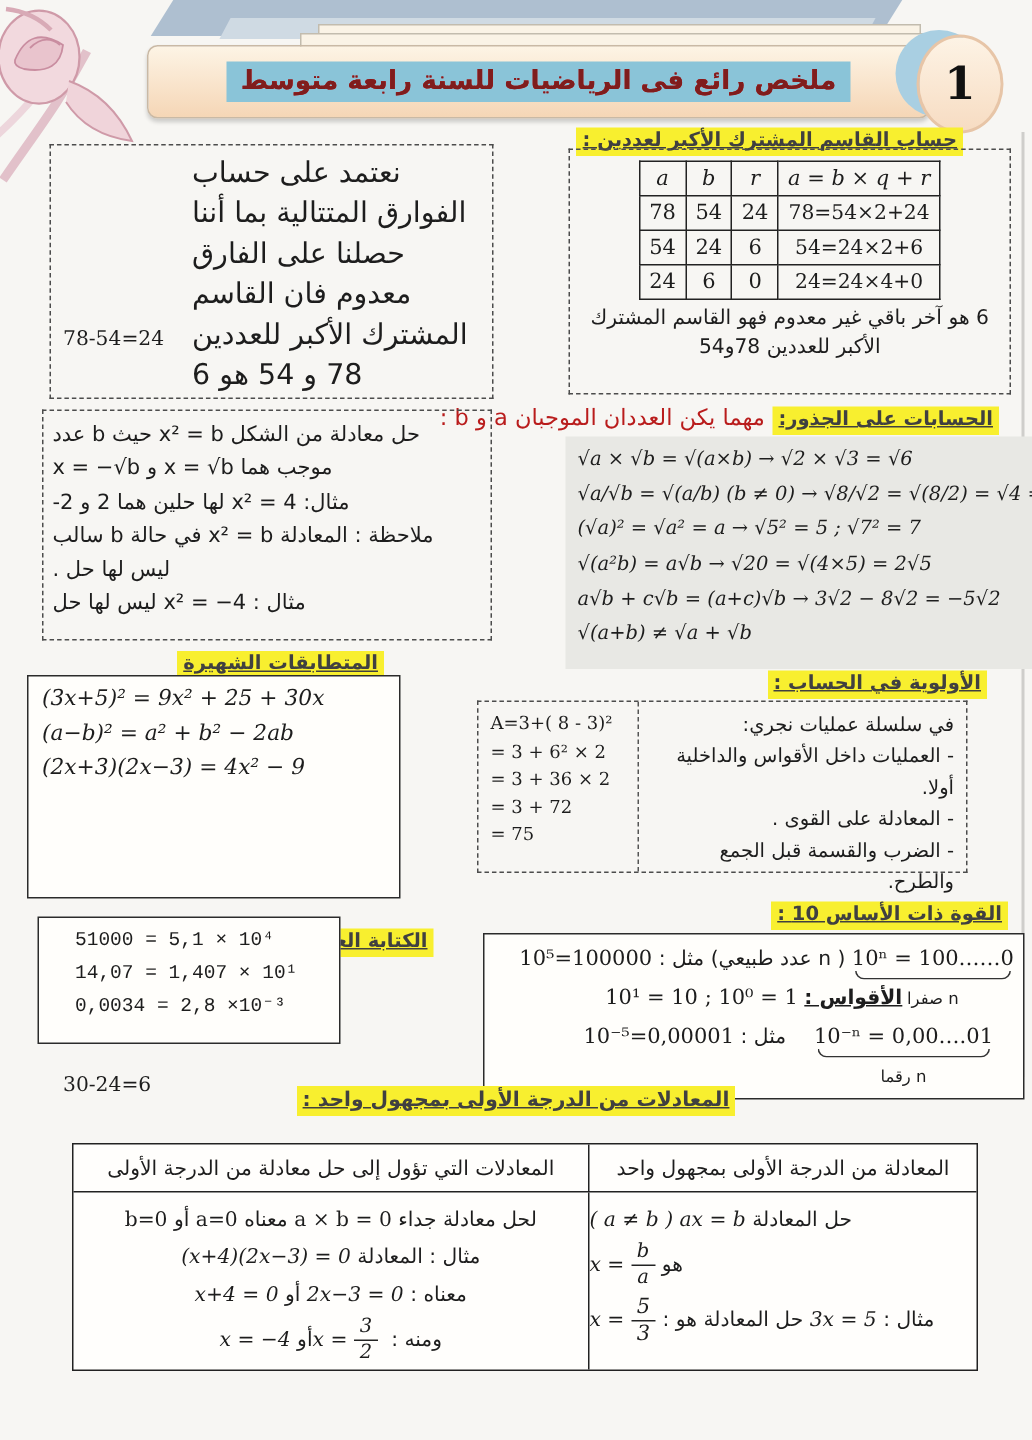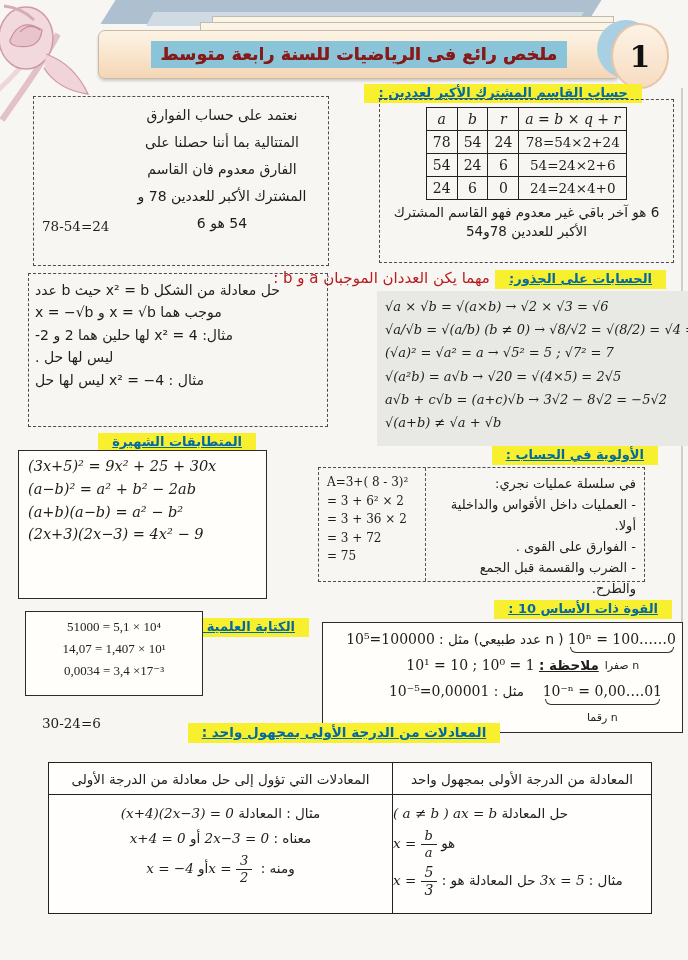--- a/index.html
+++ b/index.html
@@ -28,33 +28,33 @@
   }
   .badge-crescent{left:597px;top:20px;width:58px;height:58px;border-radius:50%;background:#a9cfe2}
   .badge-oval{
     left:611px;top:23px;width:54px;height:62px;border-radius:50%;
     background:linear-gradient(#fdf3e5,#f7dcc2);border:2px solid #e7c5a7;
     display:flex;align-items:center;justify-content:center;
     font-family:"DejaVu Serif",serif;font-size:30px;font-weight:bold;color:#111;
   }
   
   .yhead{
-    display:inline-block;background:#f8ef2f;color:#0369a1;font-weight:bold;
-    font-size:13px;text-decoration:underline;padding:1px 14px;line-height:1.3;
+    display:inline-block;background:#f8ef2f;color:#404040;font-weight:bold;
+    font-size:13px;text-decoration:underline;padding:1px 4px;line-height:1.3;
     direction:rtl;white-space:nowrap;
   }
   .h-rest{font-size:15px;color:#b91c1c;white-space:nowrap}
   .rtl{direction:rtl}
   
   .dashed{border:1.6px dashed #4c4c4c}
   .solid{border:1.6px solid #2b2b2b;background:#fffefb}
   
   .gcd-left{left:33px;top:96px;width:278px;height:158px;display:flex;padding:5px 8px}
   .diff-col{width:86px;font-family:"DejaVu Serif",serif;font-size:13.5px;line-height:18.4;direction:ltr}
-  .gcd-note{flex:1;direction:rtl;text-align:center;font-size:14px;line-height:27px;padding-right:4px}
+  .gcd-note{flex:1;direction:rtl;text-align:left;font-size:19px;line-height:27px;padding-right:4px}
   
   .gcd-right{left:379px;top:99px;width:285px;height:152px;padding:5px 4px;text-align:center}
   table.gcd{border-collapse:collapse;margin:2px auto 0;direction:ltr}
   table.gcd th,table.gcd td{
     border:1.5px solid #222;font-family:"DejaVu Serif",serif;font-size:14px;
     padding:0 6px;height:22px;text-align:center;font-weight:normal;
   }
   table.gcd th{font-style:italic}
   table.gcd td.eq{font-size:13.5px}
   .gcd-note2{direction:rtl;font-size:13.5px;line-height:19px;margin-top:3px;text-align:center}
@@ -71,22 +71,22 @@
   }
   
   .id-box{left:18px;top:450px;width:238px;height:143px;padding:4px 0 0 9px;direction:ltr}
   .id-box .f{font-family:"DejaVu Serif",serif;font-style:italic;font-size:14.5px;line-height:22.8px;white-space:nowrap}
   
   .pr-box{left:318px;top:467px;width:325px;height:113px;display:flex;direction:rtl}
   .pr-rules{width:202px;padding:5px 8px;font-size:13px;line-height:21px;text-align:right}
   .pr-math{flex:1;border-left:none;border-right:1.4px dashed #555;padding:5px 8px;direction:ltr;
     font-family:"DejaVu Serif",serif;font-size:12px;line-height:18.6px}
   
-  .sci-box{left:25px;top:611px;width:152px;height:75px;padding:4px 12px;direction:ltr;text-align:center;
-    font-family:Liberation Serif, serif;font-size:13px;line-height:22px;white-space:nowrap}
+  .sci-box{left:25px;top:611px;width:152px;height:75px;padding:4px 24px;direction:ltr;text-align:left;
+    font-family:Liberation Mono, monospace;font-size:13px;line-height:22px;white-space:nowrap}
   
   .pow-box{left:322px;top:622px;width:347px;height:92px;padding:3px 6px 14px;direction:rtl;font-size:13.5px}
   .pow-line{line-height:26px;white-space:nowrap}
   .pow-line .m{font-family:"DejaVu Serif",serif;font-size:14px}
   .pow-l2{text-align:center}
   .pow-l2 .note-lbl{text-decoration:underline;font-weight:bold}
   .ub{display:inline-block;position:relative}
   .ub .curve{position:absolute;left:2px;right:2px;top:21px;height:5px;
     border-left:1px solid #333;border-right:1px solid #333;border-bottom:1.4px solid #333;
     border-radius:0 0 7px 7px}
@@ -193,76 +193,76 @@
   <div class="f">(√a)² = √a² = a → √5² = 5 ; √7² = 7</div>
   <div class="f">√(a²b) = a√b → √20 = √(4×5) = 2√5</div>
   <div class="f">a√b + c√b = (a+c)√b → 3√2 − 8√2 = −5√2</div>
   <div class="f">√(a+b) ≠ √a + √b</div>
 </div>
 
 <div class="abs dashed quad-box">
   <div>حل معادلة من الشكل x² = b حيث b عدد</div>
   <div>موجب هما x = √b و x = −√b</div>
   <div>مثال: x² = 4 لها حلين هما 2 و ‎-2</div>
+  <div>ملاحظة : المعادلة x² = b في حالة b سالب</div>
   <div>ليس لها حل .</div>
   <div>مثال : x² = −4 ليس لها حل</div>
 </div>
 
 <div class="abs" style="top:431px;left:18px;width:238px;text-align:right">
   <span class="yhead">المتطابقات الشهيرة</span>
 </div>
 <div class="abs solid id-box">
   <div class="f">(3x+5)² = 9x² + 25 + 30x</div>
   <div class="f">(a−b)² = a² + b² − 2ab</div>
-  <div class="f">(a+b)(a−b) = a² − b²</div>
   <div class="f">(2x+3)(2x−3) = 4x² − 9</div>
 </div>
 
 <div class="abs" style="top:444px;right:30px">
   <span class="yhead">الأولوية في الحساب :</span>
 </div>
 <div class="abs dashed pr-box">
   <div class="pr-rules">
     <div>في سلسلة عمليات نجري:</div>
     <div>- العمليات داخل الأقواس والداخلية أولا.</div>
-    <div>- الفوارق على القوى .</div>
+    <div>- المعادلة على القوى .</div>
     <div>- الضرب والقسمة قبل الجمع والطرح.</div>
   </div>
   <div class="pr-math">
     <div>A=3+( 8 - 3)²</div>
     <div>= 3 + 6² × 2</div>
     <div>= 3 + 36 × 2</div>
     <div>= 3 + 72</div>
     <div>= 75</div>
   </div>
 </div>
 
 <div class="abs" style="top:616px;left:183px">
   <span class="yhead">الكتابة العلمية :</span>
 </div>
 <div class="abs solid sci-box">
   <div>51000 = 5,1 × 10⁴</div>
   <div>14,07 = 1,407 × 10¹</div>
-  <div>0,0034 = 3,4 ×17⁻³</div>
+  <div>0,0034 = 2,8 ×10⁻³</div>
 </div>
 
 <div class="abs" style="top:598px;right:16px">
   <span class="yhead">القوة ذات الأساس 10 :</span>
 </div>
 <div class="abs solid pow-box">
   <div class="pow-line" style="text-align:right">
     <span class="ub"><span class="m" dir="ltr"><span>10ⁿ = 1</span><span>00……0</span></span>
       <span class="curve"></span>
       <span class="lbl">n صفرا</span>
     </span>
     <span>( n عدد طبيعي) مثل :</span>
     <span class="m" dir="ltr">10⁵=100000</span>
   </div>
   <div class="pow-line pow-l2">
-    <span class="note-lbl">ملاحظة :</span>
+    <span class="note-lbl">الأقواس :</span>
     <span class="m" dir="ltr">10¹ = 10 ; 10⁰ = 1</span>
   </div>
   <div class="pow-line" style="text-align:right;padding-right:14px">
     <span class="ub"><span class="m" dir="ltr"><span>10⁻ⁿ = </span><span>0,00….01</span></span>
       <span class="curve"></span>
       <span class="lbl">n رقما</span>
     </span>
     <span class="gap"></span>
     <span>مثل :</span>
     <span class="m" dir="ltr">10⁻⁵=0,00001</span>
@@ -303,20 +303,28 @@
           <span>x =</span>
           <span class="frac" style="font-size:14px">
             <span class="num">5</span>
             <span class="den">3</span>
           </span>
         </span>
       </div>
     </div>
     <div class="eq-col-l" style="padding-top:6px">
       <div class="eq-line">
+        <span>لحل معادلة جداء</span>
+        <span class="m" dir="ltr" style="font-style:normal">a × b = 0</span>
+        <span>معناه</span>
+        <span class="m" dir="ltr" style="font-style:normal">a=0</span>
+        <span>أو</span>
+        <span class="m" dir="ltr" style="font-style:normal">b=0</span>
+      </div>
+      <div class="eq-line">
         <span>مثال : المعادلة</span>
         <span class="m" dir="ltr">(x+4)(2x−3) = 0</span>
       </div>
       <div class="eq-line">
         <span>معناه :</span>
         <span class="m" dir="ltr">2x−3 = 0</span>
         <span>أو</span>
         <span class="m" dir="ltr">x+4 = 0</span>
       </div>
       <div class="eq-line" style="line-height:34px">

